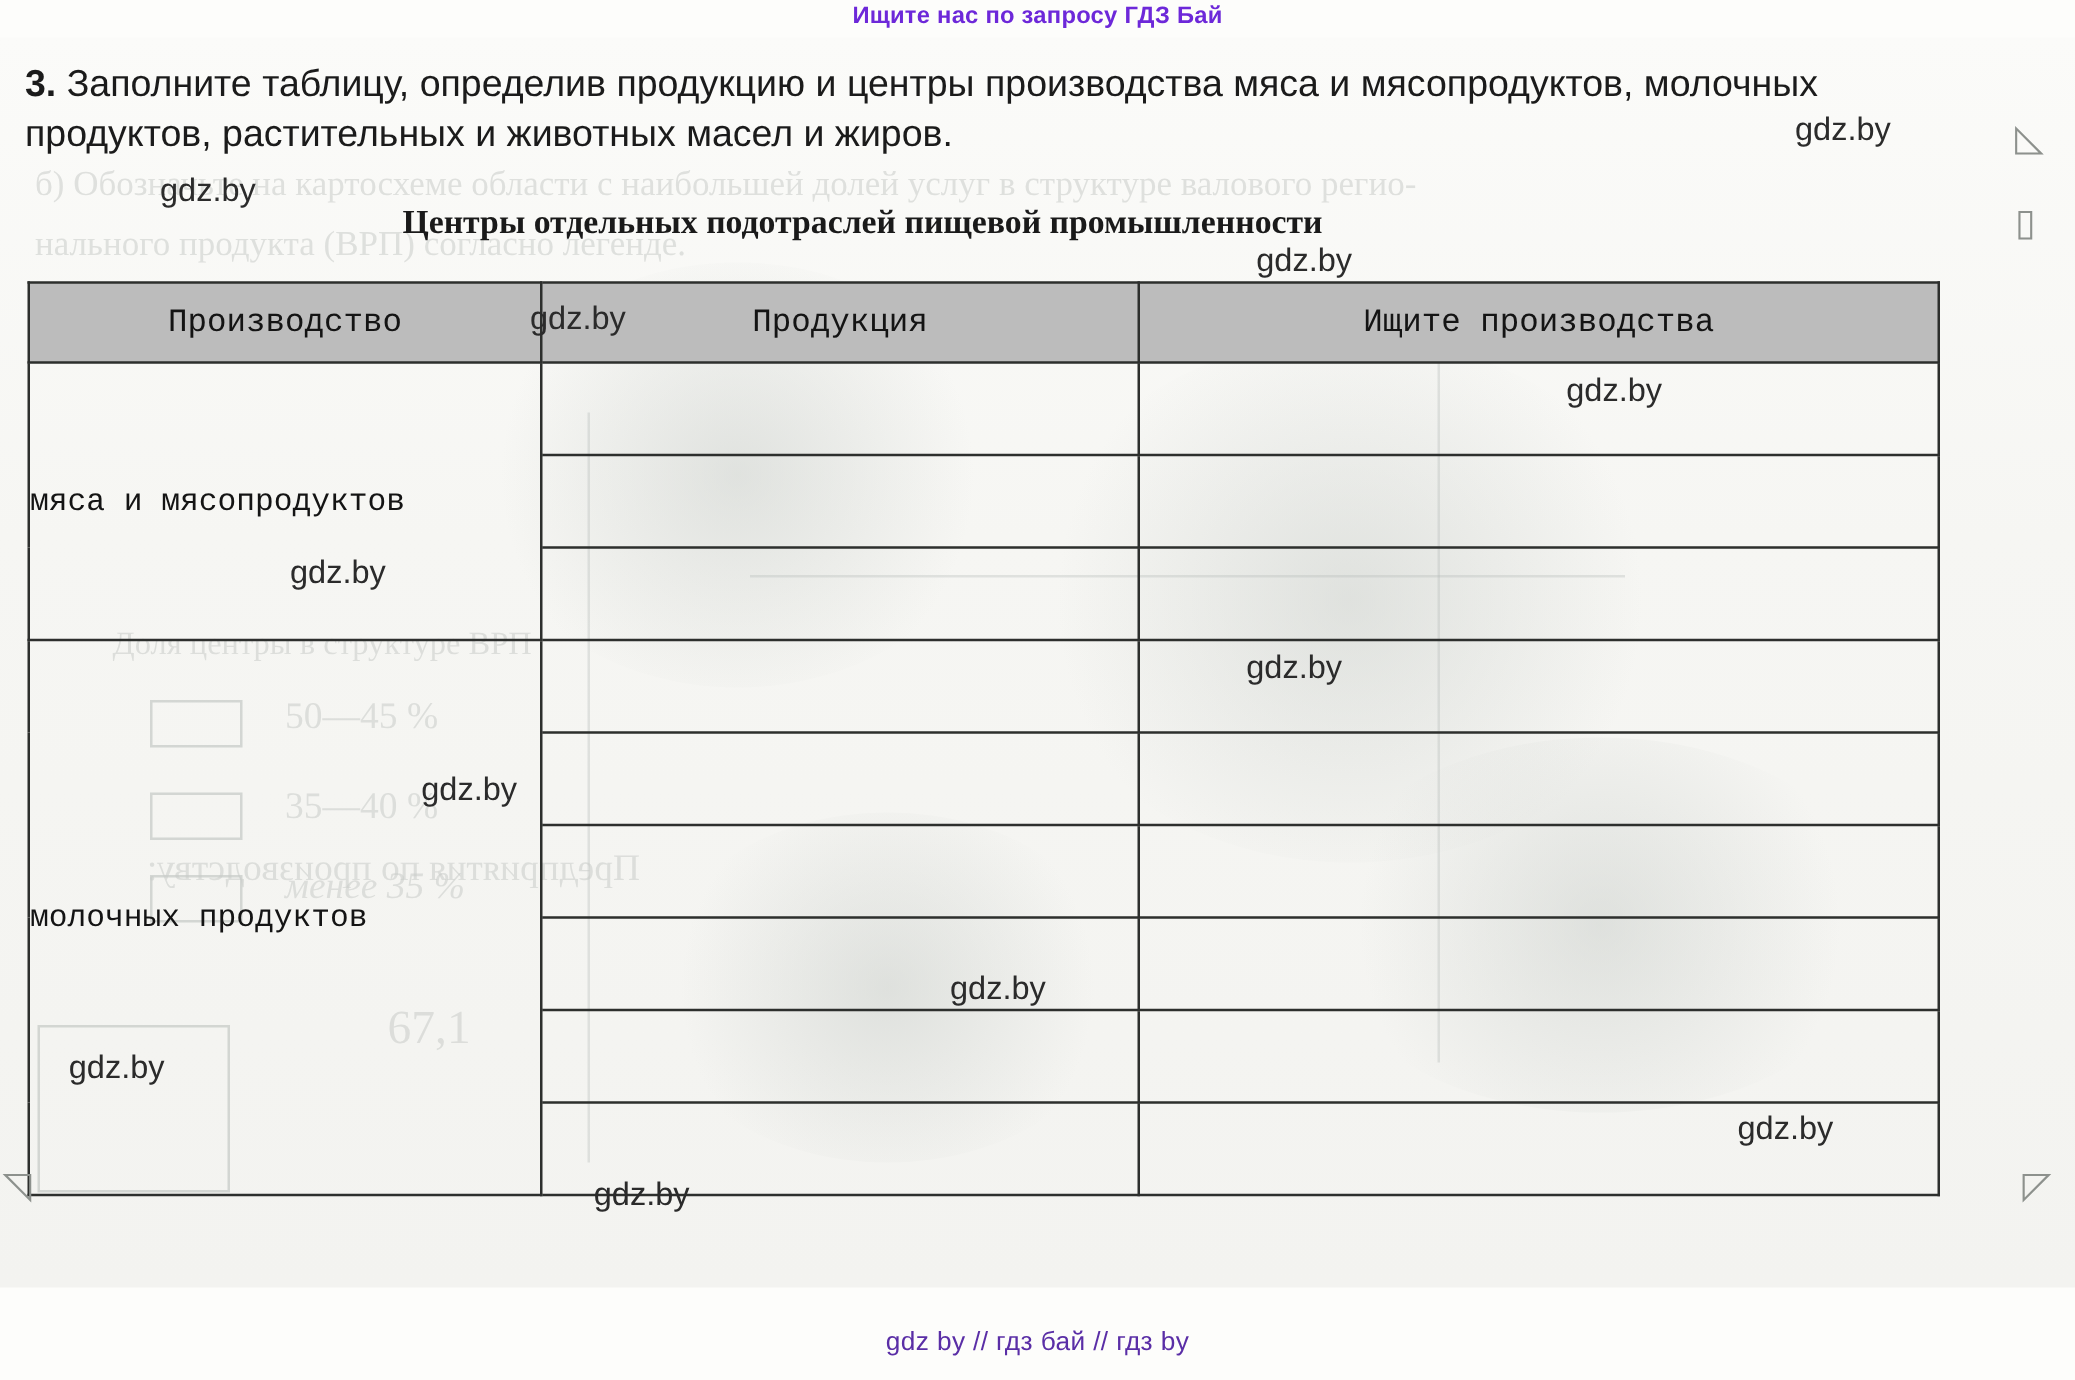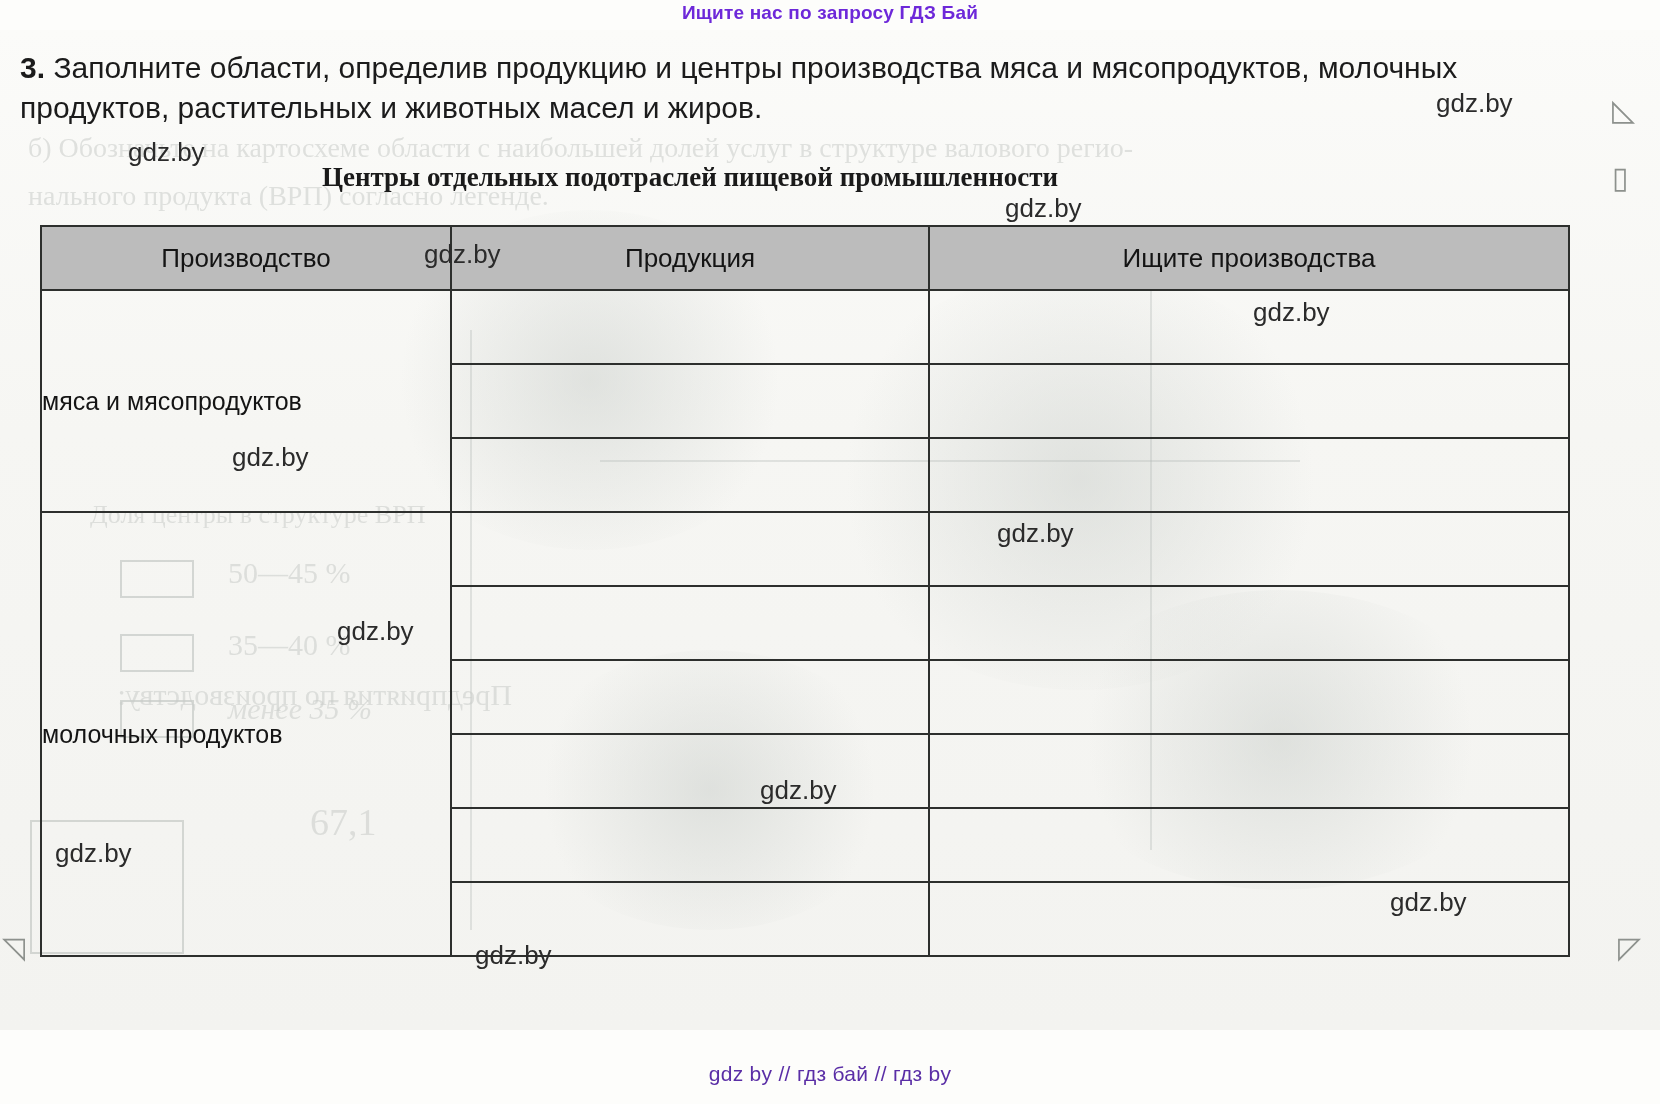--- a/index.html
+++ b/index.html
@@ -97,26 +97,26 @@
     font-family: "Liberation Serif", serif;
     font-weight: bold;
     font-size: 27px;
     color: #1a1a1a;
   }
 
   
   table.centers {
     position: absolute;
     top: 195px;
-    left: 40px;
+    left: 22px;
     width: 1528px;
     border-collapse: collapse;
     table-layout: fixed;
     background: transparent;
-    font-family: Liberation Sans, sans-serif;
+    font-family: Liberation Mono, monospace;
   }
   table.centers td, table.centers th {
     border: 2px solid #2d2f2d;
     padding: 0;
     background: transparent;
   }
   table.centers thead th {
     background: #bcbcbc;
     height: 62px;
     font-size: 26px;
@@ -192,21 +192,21 @@
     <div class="ghost" style="left:28px; top:150px; font-size:28px;">нального продукта (ВРП) согласно легенде.</div>
     <div class="ghost" style="left:90px; top:470px; font-size:26px;">Доля центры в структуре ВРП</div>
     <div class="ghost" style="left:228px; top:526px; font-size:30px;">50—45 %</div>
     <div class="ghost" style="left:228px; top:598px; font-size:30px;">35—40 %</div>
     <div class="ghost" style="left:228px; top:662px; font-size:30px;font-style:italic;">менее 35 %</div>
     <div class="ghost" style="left:310px; top:770px; font-size:38px;">67,1</div>
     <div class="ghost" style="left:512px; top:648px; font-size:30px; transform: scaleX(-1); transform-origin: left center;">Предприятия по производству:</div>
 
     <div class="question">
       <span class="num">3.</span>
-      <span>Заполните области, определив продукцию и центры производства мяса и мясопродуктов, молочных продуктов, растительных и животных масел и жиров.</span>
+      <span>Заполните таблицу, определив продукцию и центры производства мяса и мясопродуктов, молочных продуктов, растительных и животных масел и жиров.</span>
     </div>
 
     <div class="table-title">Центры отдельных подотраслей пищевой промышленности</div>
 
     <table class="centers">
       <colgroup>
         <col class="col-a">
           <col class="col-b">
           <col class="col-c">
       </colgroup>

